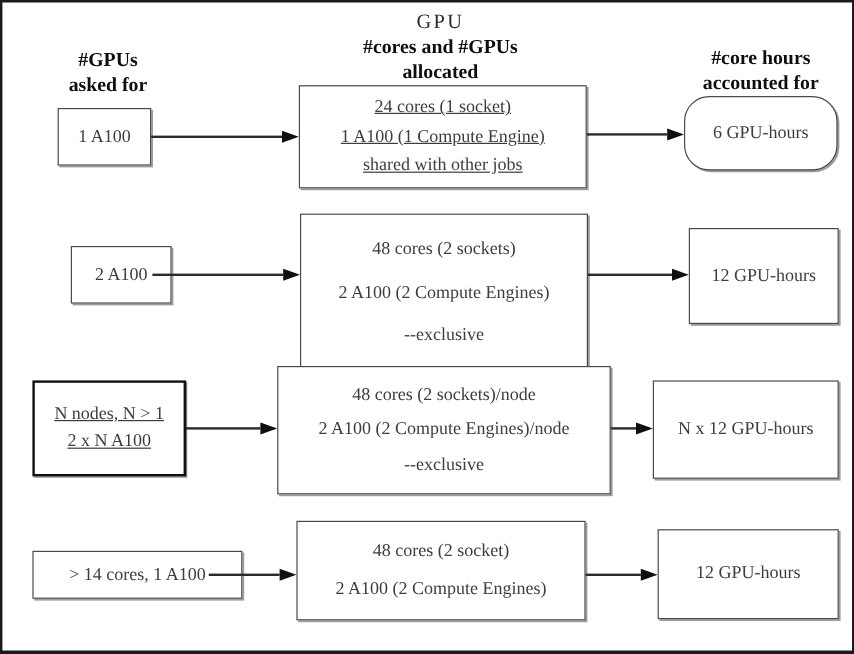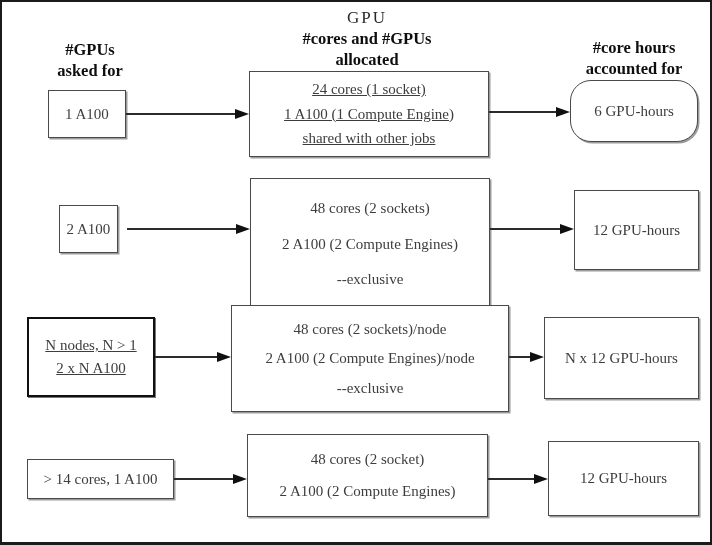--- a/index.html
+++ b/index.html
@@ -99,21 +99,21 @@
     <div class="line">shared with other jobs</div>
   </div>
   <div class="arrow" style="left:487px;top:104px;width:81px;">
     <div class="shaft"></div>
     <div class="head"></div>
   </div>
   <div class="box" style="left:568px;top:78px;width:128px;height:62px;border-radius:21px;">
     <div class="line">6 GPU-hours</div>
   </div>
 
-  <div class="box" style="left:57px;top:203px;width:59px;height:48px;">
+  <div class="box" style="left:57px;top:203px;width:84px;height:48px;">
     <div class="line">2 A100</div>
   </div>
   <div class="arrow" style="left:125px;top:221px;width:123px;">
     <div class="shaft"></div>
     <div class="head"></div>
   </div>
   <div class="box" style="left:248px;top:176px;width:240px;height:132px;">
     <div class="line">48 cores (2 sockets)</div>
     <div class="line">2 A100 (2 Compute Engines)</div>
     <div class="line">--exclusive</div>
@@ -140,21 +140,21 @@
     <div class="line">--exclusive</div>
   </div>
   <div class="arrow" style="left:507px;top:349px;width:35px;">
     <div class="shaft"></div>
     <div class="head"></div>
   </div>
   <div class="box" style="left:542px;top:315px;width:155px;height:82px;">
     <div class="line">N x 12 GPU-hours</div>
   </div>
 
-  <div class="box" style="left:25px;top:457px;width:147px;height:40px;">
+  <div class="box" style="left:25px;top:457px;width:175px;height:40px;">
     <div class="line">&gt; 14 cores, 1 A100</div>
   </div>
   <div class="arrow" style="left:172px;top:471px;width:73px;">
     <div class="shaft"></div>
     <div class="head"></div>
   </div>
   <div class="box" style="left:245px;top:432px;width:241px;height:83px;">
     <div class="line">48 cores (2 socket)</div>
     <div class="line">2 A100 (2 Compute Engines)</div>
   </div>

